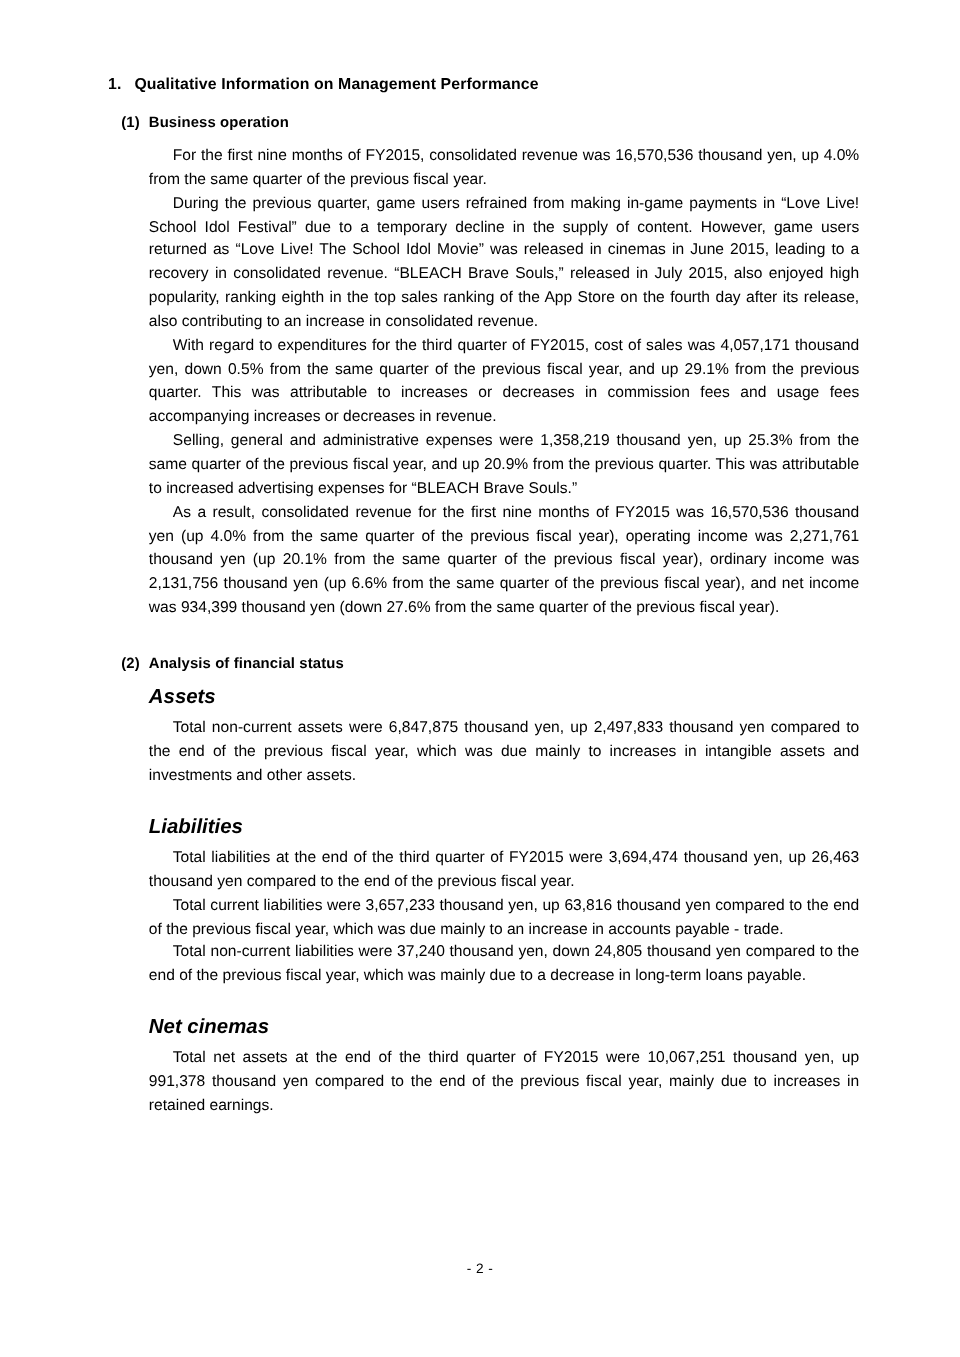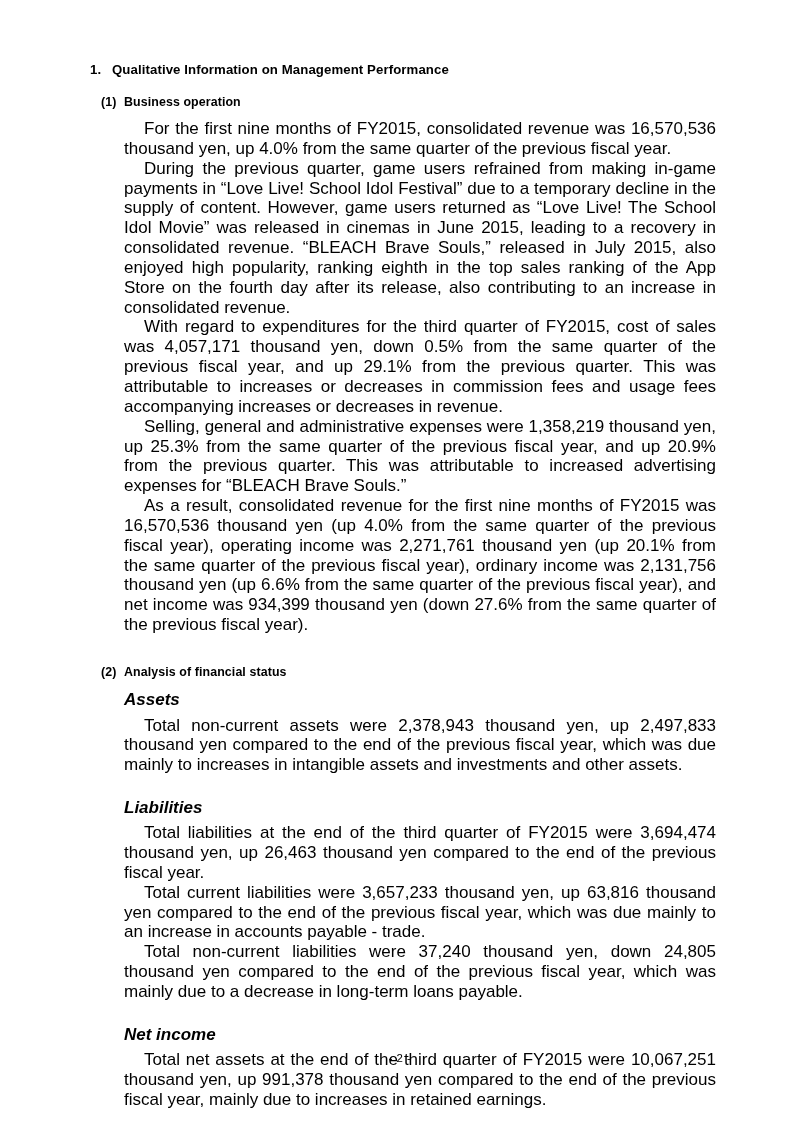--- a/index.html
+++ b/index.html
@@ -52,21 +52,21 @@
     font-size: 17px;
     font-weight: bold;
     font-style: italic;
     margin: 0 0 4px 0;
     padding-left: 34px;
     line-height: 1.3;
   }
 
   
   .para {
-    font-size: 17px;
+    font-size: 13px;
     line-height: 19.85px;
     text-align: justify;
     text-justify: inter-word;
     margin: 0;
     padding-left: 34px;
     text-indent: 20px;
     letter-spacing: 0px;
     word-spacing: 0px;
   }
   .gap-md { height: 22px; }
@@ -105,32 +105,32 @@
     <p class="para">As a result, consolidated revenue for the first nine months of FY2015 was 16,570,536 thousand yen (up 4.0% from the same quarter of the previous fiscal year), operating income was 2,271,761 thousand yen (up 20.1% from the same quarter of the previous fiscal year), ordinary income was 2,131,756 thousand yen (up 6.6% from the same quarter of the previous fiscal year), and net income was 934,399 thousand yen (down 27.6% from the same quarter of the previous fiscal year).</p>
 
     <div class="gap-lg"></div>
 
     <div class="h-sub">
       <span class="num">(2)</span>
       <span>Analysis of financial status</span>
     </div>
 
     <div class="h-item">Assets</div>
-    <p class="para">Total non-current assets were 2,378,943 thousand yen, up 2,497,833 thousand yen compared to the end of the previous fiscal year, which was due mainly to increases in intangible assets and investments and other assets.</p>
+    <p class="para">Total non-current assets were 6,847,875 thousand yen, up 2,497,833 thousand yen compared to the end of the previous fiscal year, which was due mainly to increases in intangible assets and investments and other assets.</p>
 
     <div class="gap-md"></div>
 
     <div class="h-item">Liabilities</div>
     <p class="para">Total liabilities at the end of the third quarter of FY2015 were 3,694,474 thousand yen, up 26,463 thousand yen compared to the end of the previous fiscal year.</p>
     <p class="para">Total current liabilities were 3,657,233 thousand yen, up 63,816 thousand yen compared to the end of the previous fiscal year, which was due mainly to an increase in accounts payable - trade.</p>
     <p class="para">Total non-current liabilities were 37,240 thousand yen, down 24,805 thousand yen compared to the end of the previous fiscal year, which was mainly due to a decrease in long-term loans payable.</p>
 
     <div class="gap-md"></div>
 
-    <div class="h-item">Net income</div>
+    <div class="h-item">Net cinemas</div>
     <p class="para">Total net assets at the end of the third quarter of FY2015 were 10,067,251 thousand yen, up 991,378 thousand yen compared to the end of the previous fiscal year, mainly due to increases in retained earnings.</p>
 
   </div>
 
   <div class="footer">
     <span>- 2 -</span>
   </div>
 </div>
 
 </body></html>

